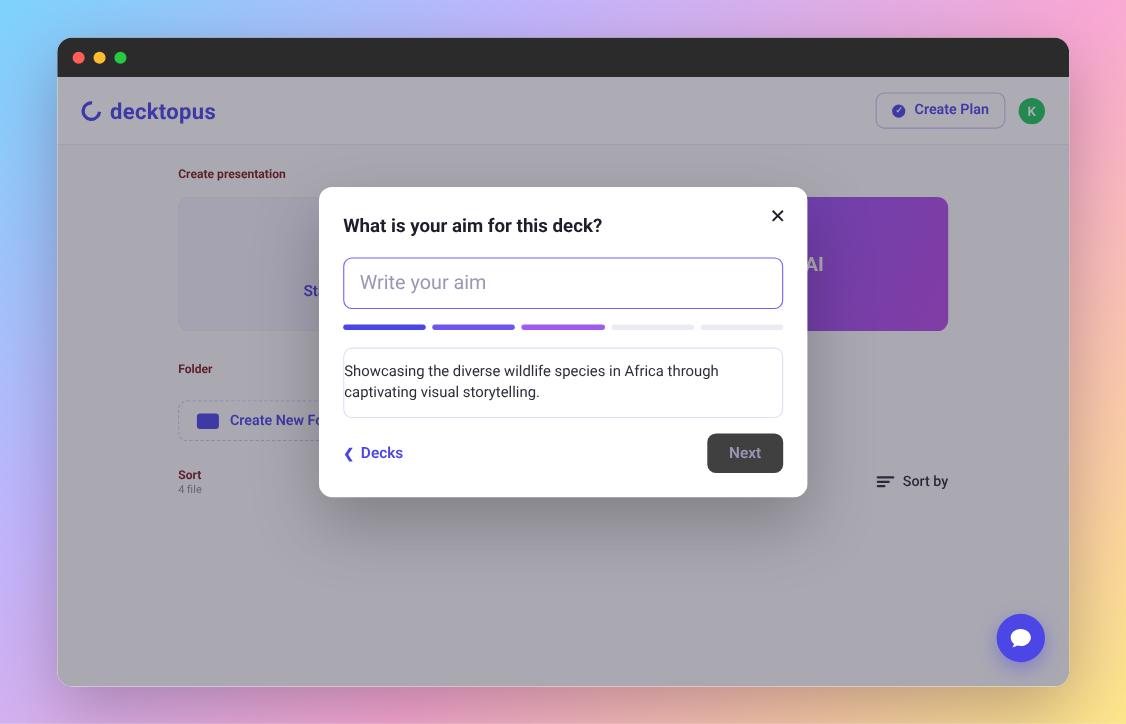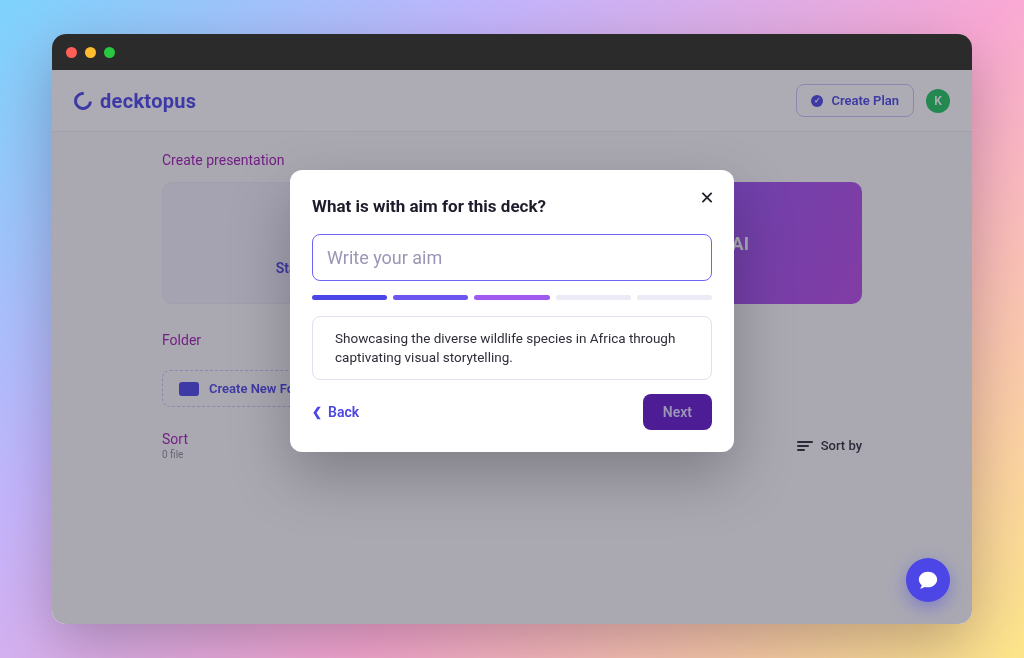--- a/index.html
+++ b/index.html
@@ -38,21 +38,21 @@
   .top-right { display: flex; align-items: center; gap: 12px; }
   .plan-btn {
     border: 1px solid #c9c3f4; color: #4b46e5; background: #fff;
     padding: 8px 14px; border-radius: 8px; font-size: 13px; font-weight: 600;
     display: flex; align-items: center; gap: 8px; cursor: pointer;
   }
   .plan-btn .check { width: 12px; height: 12px; border-radius: 50%; background: #4b46e5; display: inline-flex; align-items: center; justify-content: center; color: #fff; font-size: 8px; }
   .avatar { width: 24px; height: 24px; border-radius: 50%; background: #22c55e; color: #fff; font-size: 12px; font-weight: 600; display: flex; align-items: center; justify-content: center; }
 
   .content { padding: 20px 110px 0 110px; }
-  .section-label { font-size: 14px; color: #a21caf; margin-bottom: 14px; font-weight: 400; }
+  .section-label { font-size: 11px; color: #7f1d1d; margin-bottom: 14px; font-weight: 700; }
 
   .cards-row { display: flex; gap: 18px; margin-bottom: 28px; }
   .card {
     flex: 1; height: 122px; border-radius: 10px;
     display: flex; flex-direction: column; align-items: center; justify-content: center; gap: 14px;
     font-size: 14px; font-weight: 600;
   }
   .card.blank { background: #f3f1fa; color: #4b46e5; border: 1px solid #eceaf4; }
   .card.ai { background: linear-gradient(115deg,#7c5cff 0%,#b94be5 100%); color: #fff; font-size: 18px; font-weight: 700; }
   .plus { width: 36px; height: 36px; border-radius: 8px; background: #4b46e5; color:#fff; display: flex; align-items:center; justify-content:center; font-size:22px; font-weight:700;}
@@ -81,26 +81,26 @@
   .modal h2 { font-size: 17px; font-weight: 700; color:#1f1d2b; margin-bottom: 18px; }
   .close { position:absolute; top:16px; right:16px; width:22px; height:22px; display:flex; align-items:center; justify-content:center; cursor:pointer; color:#1f1d2b; font-size:18px;}
   .aim-input {
     width:100%; border:1.5px solid #6d63f6; border-radius:8px; padding:12px 14px; font-size:18px; outline:none; color:#333;
   }
   .aim-input::placeholder{ color:#9a96b5; }
   .progress { display:flex; gap:6px; margin:14px 0 16px 0; }
   .seg { flex:1; height:5px; border-radius:3px; background:#eceaf4;}
   .seg.a1{ background:#4b46e5;} .seg.a2{ background:#6d55f0;} .seg.a3{ background:#a05af0;}
   .option {
-    border:1px solid #e2dff0; border-radius:8px; padding:12px 22px; font-size:13.5px; color:#2e2e3a; line-height:1.4; margin-bottom:10px; cursor:pointer;
+    border:1px solid #e2dff0; border-radius:8px; padding:12px 0; font-size:13.5px; color:#2e2e3a; line-height:1.4; margin-bottom:10px; cursor:pointer;
   }
   .modal-actions { display:flex; justify-content:space-between; align-items:center; margin-top:14px;}
   .back { color:#4b46e5; font-size:14px; font-weight:600; display:flex; align-items:center; gap:6px; cursor:pointer;}
   .back .chev { font-size:12px;}
-  .next { background:#4c1d95; color:#9a96b5; font-size:14px; font-weight:600; border:none; padding:10px 20px; border-radius:8px;}
+  .next { background:#404040; color:#9a96b5; font-size:14px; font-weight:600; border:none; padding:10px 20px; border-radius:8px;}
 
   .chat-fab {
     position:absolute; right:22px; bottom:22px; width:44px; height:44px; border-radius:50%; background:#4b46e5; display:flex; align-items:center; justify-content:center; box-shadow:0 6px 18px rgba(75,70,229,.45);
   }
   .chat-fab svg{ width:22px; height:22px; fill:#fff;}
 </style>
 </head>
 <body>
 
 <div class="browser">
@@ -143,50 +143,50 @@
 
       <div class="section-label">Folder</div>
       <div class="folder-box">
         <span class="folder-icon"></span>
         <span>Create New Folder</span>
       </div>
 
       <div class="decks-row">
         <div>
           <div class="section-label" style="margin-bottom:0">Sort</div>
-          <div class="decks-meta">0 file</div>
+          <div class="decks-meta">4 file</div>
         </div>
         <div class="sort">
           <span class="sort-icon">
               <span></span>
               <span></span>
               <span></span>
             </span>
           <span>Sort by</span>
         </div>
       </div>
     </div>
 
     <div class="overlay">
       <div class="modal">
         <div class="close">✕</div>
-        <h2>What is with aim for this deck?</h2>
+        <h2>What is your aim for this deck?</h2>
         <input class="aim-input" type="text" placeholder="Write your aim" style="">
         <div class="progress">
           <div class="seg a1"></div>
           <div class="seg a2"></div>
           <div class="seg a3"></div>
           <div class="seg"></div>
           <div class="seg"></div>
         </div>
         <div class="option">Showcasing the diverse wildlife species in Africa through captivating visual storytelling.</div>
         <div class="modal-actions">
           <div class="back">
             <span class="chev">❮</span>
-            <span>Back</span>
+            <span>Decks</span>
           </div>
           <button class="next">Next</button>
         </div>
       </div>
     </div>
 
     <div class="chat-fab">
       <svg viewBox="0 0 24 24">
           <path d="M12 3C6.5 3 2 6.8 2 11.5c0 2.4 1.2 4.6 3.2 6.1-.2 1.3-.8 2.7-1.8 3.7 1.9-.2 3.6-.9 4.9-1.8 1.1.3 2.3.5 3.7.5 5.5 0 10-3.8 10-8.5S17.5 3 12 3z"></path>
         </svg>

